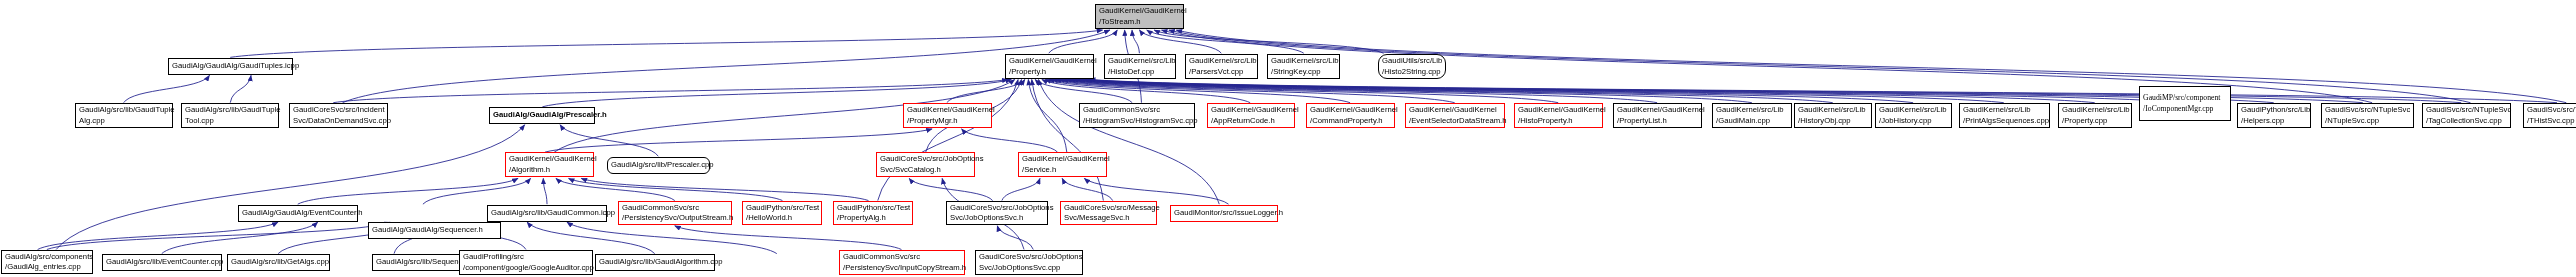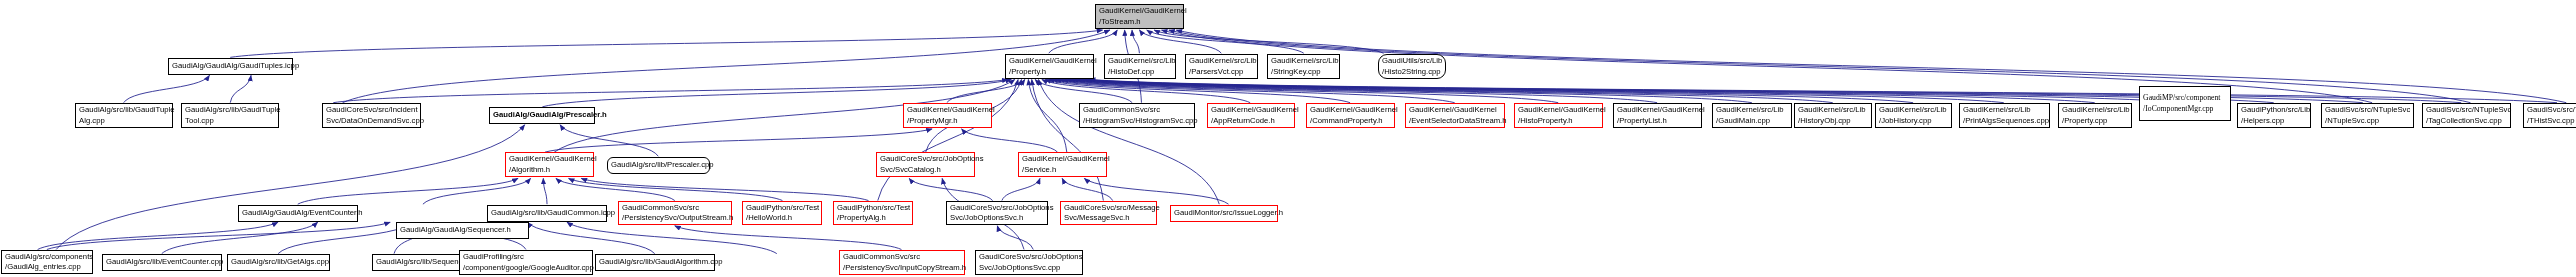--- a/index.html
+++ b/index.html
@@ -117,21 +117,21 @@
         <div>/Histo2String.cpp</div>
       </div>
       <div class="node" style="left: 75px; top: 103px; width: 98px; height: 25px;">
         <div>GaudiAlg/src/lib/GaudiTuple</div>
         <div>Alg.cpp</div>
       </div>
       <div class="node" style="left: 181px; top: 103px; width: 98px; height: 25px;">
         <div>GaudiAlg/src/lib/GaudiTuple</div>
         <div>Tool.cpp</div>
       </div>
-      <div class="node" style="left: 289px; top: 103px; width: 99px; height: 25px; margin-left: 33px;">
+      <div class="node" style="left: 289px; top: 103px; width: 99px; height: 25px;">
         <div>GaudiCoreSvc/src/Incident</div>
         <div>Svc/DataOnDemandSvc.cpp</div>
       </div>
       <div class="node" style="left: 489px; top: 107px; width: 106px; height: 16.5px; font-weight: bold;">
         <div>GaudiAlg/GaudiAlg/Prescaler.h</div>
       </div>
       <div class="node red" style="left: 903px; top: 103px; width: 89px; height: 25px;">
         <div>GaudiKernel/GaudiKernel</div>
         <div>/PropertyMgr.h</div>
       </div>
@@ -210,21 +210,21 @@
         <div>GaudiCoreSvc/src/JobOptions</div>
         <div>Svc/SvcCatalog.h</div>
       </div>
       <div class="node red" style="left: 1018px; top: 152px; width: 89px; height: 25px;">
         <div>GaudiKernel/GaudiKernel</div>
         <div>/Service.h</div>
       </div>
       <div class="node" style="left: 238px; top: 205px; width: 120px; height: 16.5px;">
         <div>GaudiAlg/GaudiAlg/EventCounter.h</div>
       </div>
-      <div class="node" style="left: 368px; top: 222px; width: 133px; height: 16.5px; margin-left: 28px;">
+      <div class="node" style="left: 368px; top: 222px; width: 133px; height: 16.5px;">
         <div>GaudiAlg/GaudiAlg/Sequencer.h</div>
       </div>
       <div class="node" style="left: 487px; top: 205px; width: 120px; height: 16.5px;">
         <div>GaudiAlg/src/lib/GaudiCommon.icpp</div>
       </div>
       <div class="node red" style="left: 618px; top: 201px; width: 114px; height: 24px;">
         <div>GaudiCommonSvc/src</div>
         <div>/PersistencySvc/OutputStream.h</div>
       </div>
       <div class="node red" style="left: 742px; top: 201px; width: 80px; height: 24px;">

